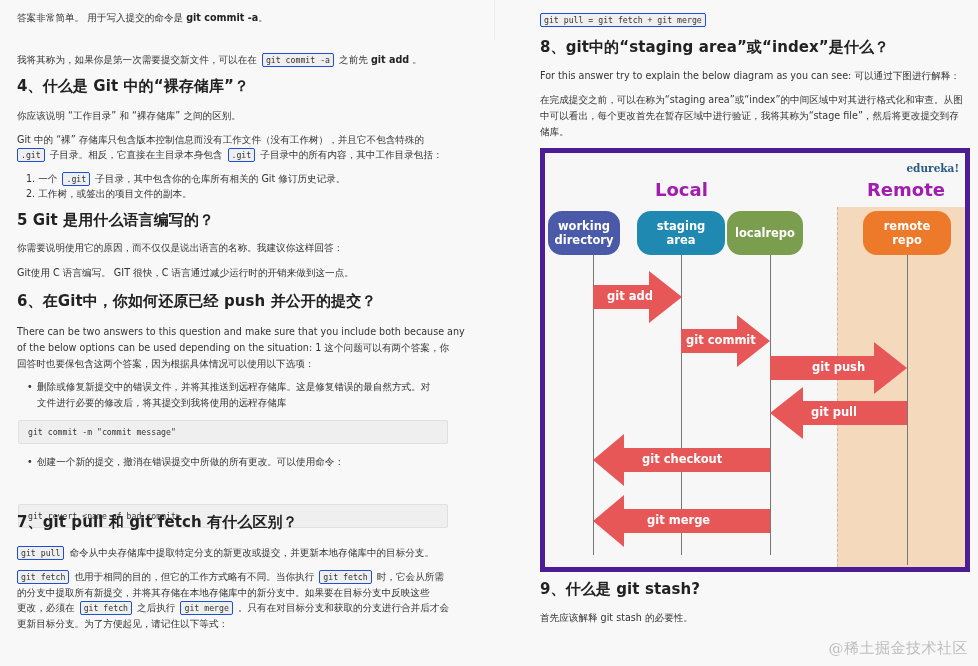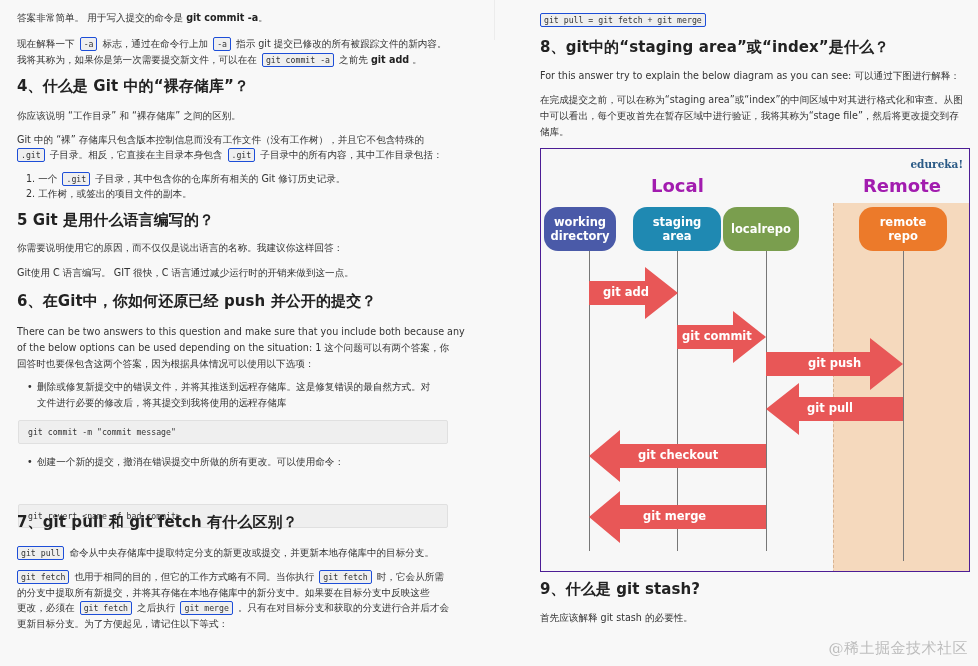--- a/index.html
+++ b/index.html
@@ -37,21 +37,21 @@
     border-radius: 2px;
     font-family: "DejaVu Sans Mono", "Liberation Mono", monospace;
     font-size: 8.2px; line-height: 22px; padding-left: 9px; color: #333;
   }
   .bullet { position: absolute; font-size: 9.6px; line-height: 16px; }
 
   
   .diagram {
     position: absolute; left: 540px; top: 148px; width: 430px; height: 424px;
     background: #f7f7f7;
-    border: 1px solid #4c1d95;
+    border: 5px solid #4c1d95;
     overflow: hidden;
     padding-left: 28px;
   }
   .remote-zone {
     position: absolute; left: 292px; top: 54px; width: 138px; height: 370px;
     background: #f5d9bd;
     border-left: 1px dashed #d9b493;
   }
   .brand { position: absolute; right: 6px; top: 9px; font-family: "DejaVu Serif", serif; font-size: 10.5px; font-weight: bold; color: #2a5a86; }
   .zone-title { position: absolute; top: 26px; font-size: 18px; font-weight: bold; color: #a21caf; }
@@ -76,23 +76,20 @@
 <body>
 
 <div class="divider"></div>
 
 <div class="col col-left">
 
   <div class="p" style="left:17px;top:10px;">
     <span>答案非常简单。 用于写入提交的命令是 </span><b>git commit -a</b><span>。</span>
   </div>
 
-  <div class="p" style="left:17px;top:36px;">
-    <span>现在解释一下 </span><span class="code">-a</span><span> 标志，通过在命令行上加 </span><span class="code">-a</span><span> 指示 git 提交已修改的所有被跟踪文件的新内容。</span>
-  </div>
   <div class="p" style="left:17px;top:52px;">
     <span>我将其称为，如果你是第一次需要提交新文件，可以在在 </span><span class="code">git commit -a</span><span> 之前先 </span><b>git add</b><span> 。</span>
   </div>
 
   <div class="h" style="left:17px;top:77px;">4、什么是 Git 中的“裸存储库”？</div>
   <div class="p" style="left:17px;top:108px;">你应该说明 “工作目录” 和 “裸存储库” 之间的区别。</div>
   <div class="p" style="left:17px;top:132px;">Git 中的 “裸” 存储库只包含版本控制信息而没有工作文件（没有工作树），并且它不包含特殊的</div>
   <div class="p" style="left:17px;top:147px;">
     <span class="code" style="margin-left:0">.git</span><span> 子目录。相反，它直接在主目录本身包含 </span><span class="code">.git</span><span> 子目录中的所有内容，其中工作目录包括：</span>
   </div>

